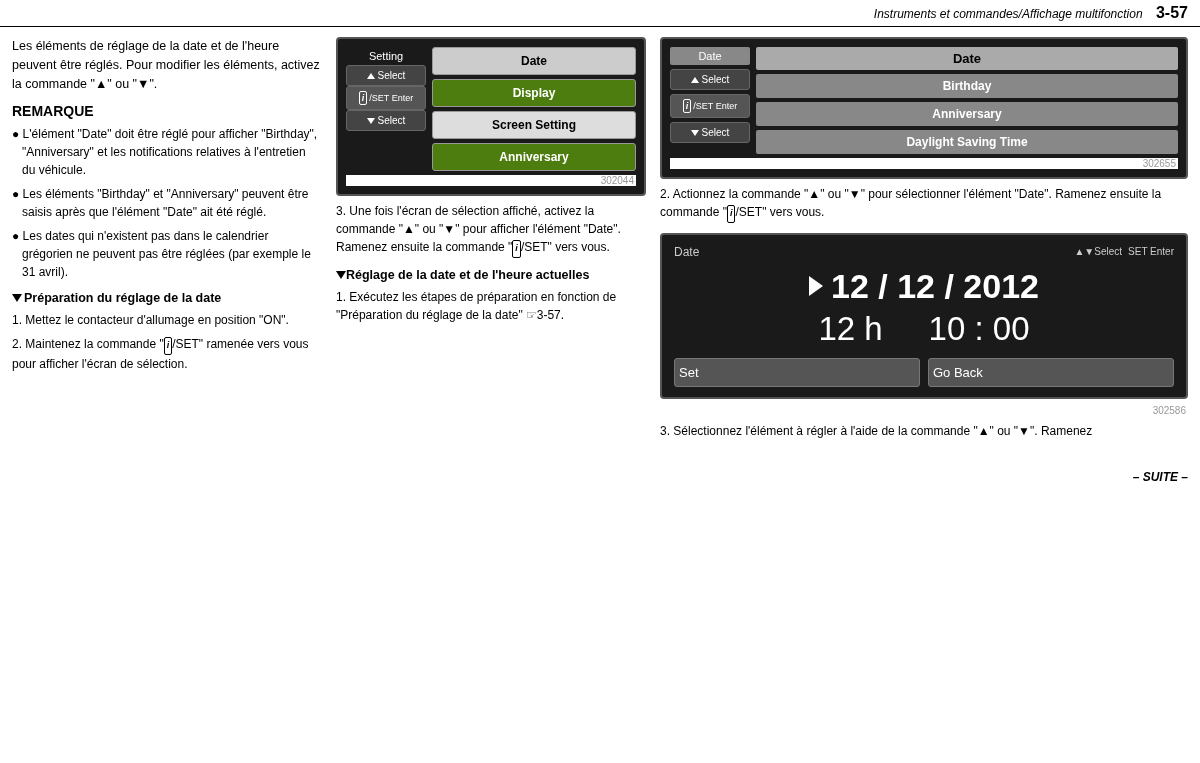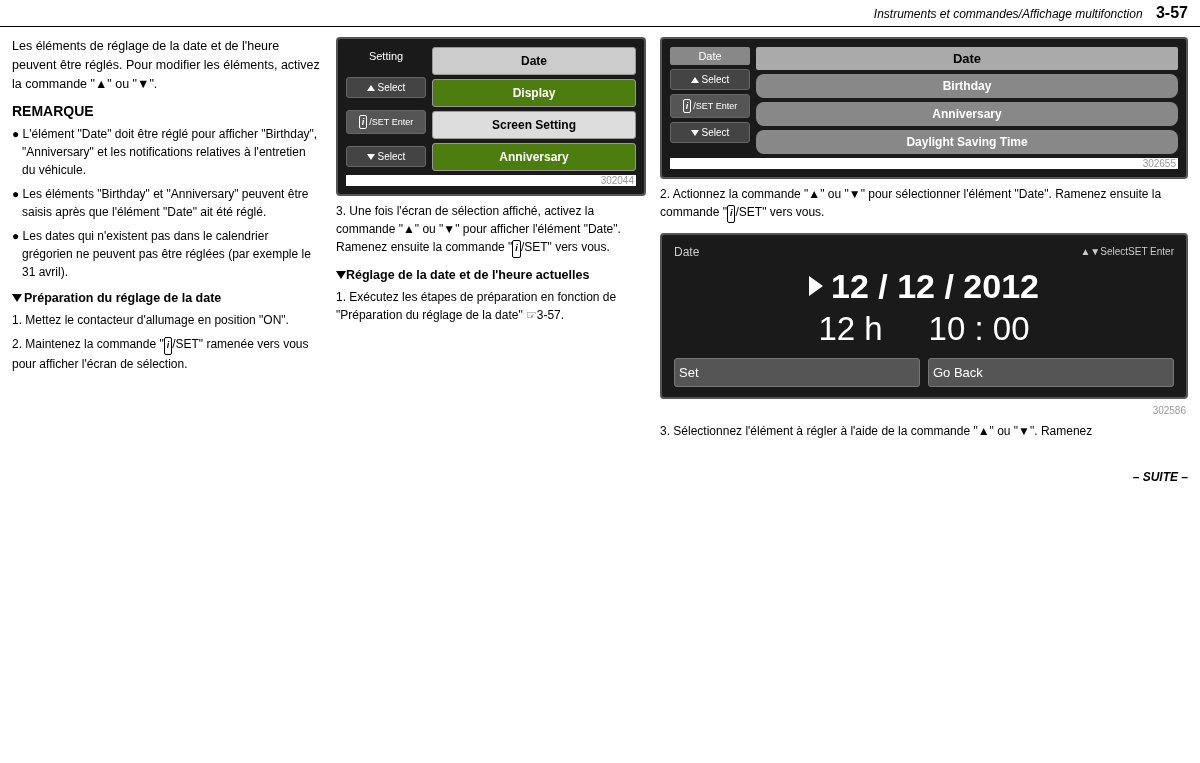--- a/index.html
+++ b/index.html
@@ -139,21 +139,21 @@
     
     .menu-screen {
       display: flex;
       gap: 6px;
       align-items: stretch;
     }
 
     .menu-left-panel {
       display: flex;
       flex-direction: column;
-      gap: 12px;
+      gap: 0;
       width: 80px;
       flex-shrink: 0;
     }
 
     .menu-label {
       color: #fff;
       font-size: 11px;
       text-align: center;
       padding: 3px 2px;
     }
@@ -268,21 +268,21 @@
       border-radius: 2px;
     }
 
     .date-item {
       background: #888;
       color: #fff;
       font-size: 12px;
       font-weight: bold;
       text-align: center;
       padding: 5px 12px;
-      border-radius: 8px;
+      border-radius: 2px;
     }
 
     
     .datetime-screen {
       background: #1a1a1a;
       border: 2px solid #555;
       border-radius: 4px;
       padding: 10px 12px;
       margin-bottom: 4px;
     }
@@ -296,20 +296,21 @@
 
     .datetime-header-left {
       color: #ccc;
       font-size: 12px;
     }
 
     .datetime-header-right {
       color: #ccc;
       font-size: 10px;
       display: flex;
+      gap: 6px;
       margin-left: 8px;
     }
 
     .datetime-big {
       color: #fff;
       font-size: 34px;
       font-weight: bold;
       text-align: center;
       margin: 4px 0;
       display: flex;

